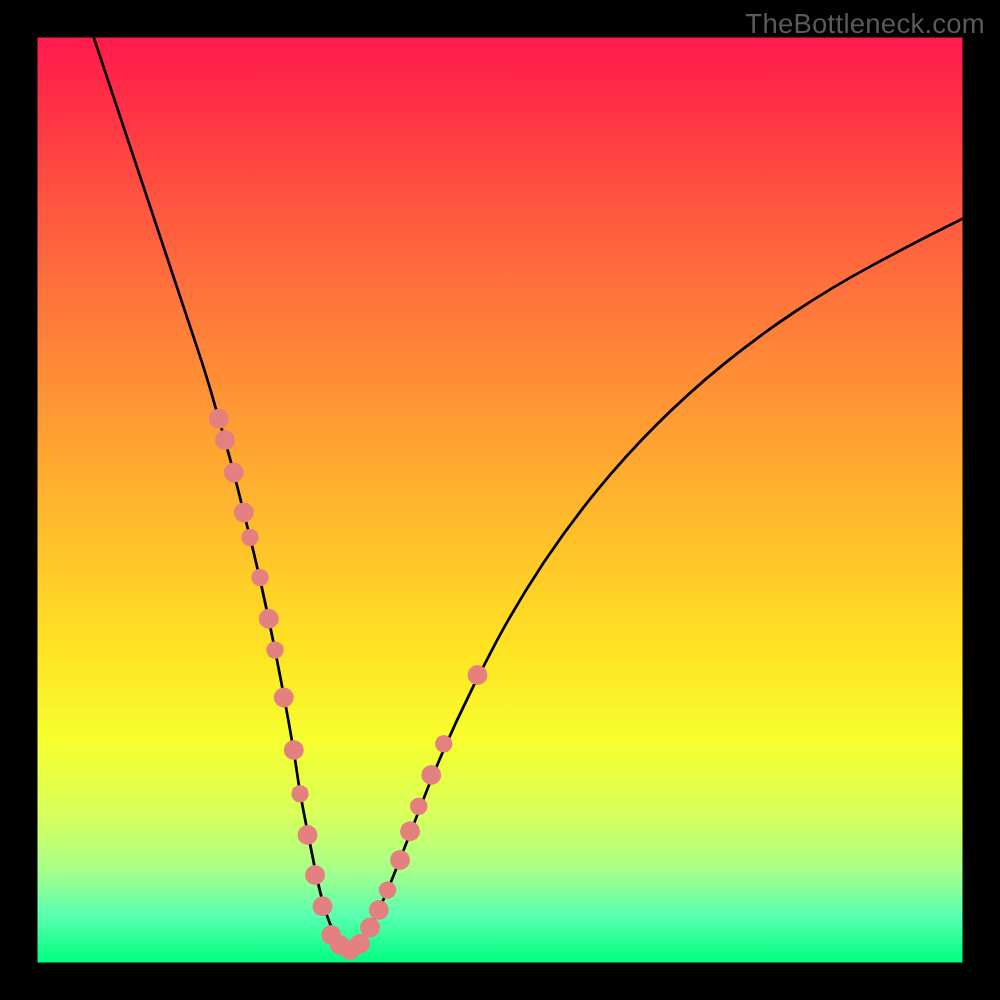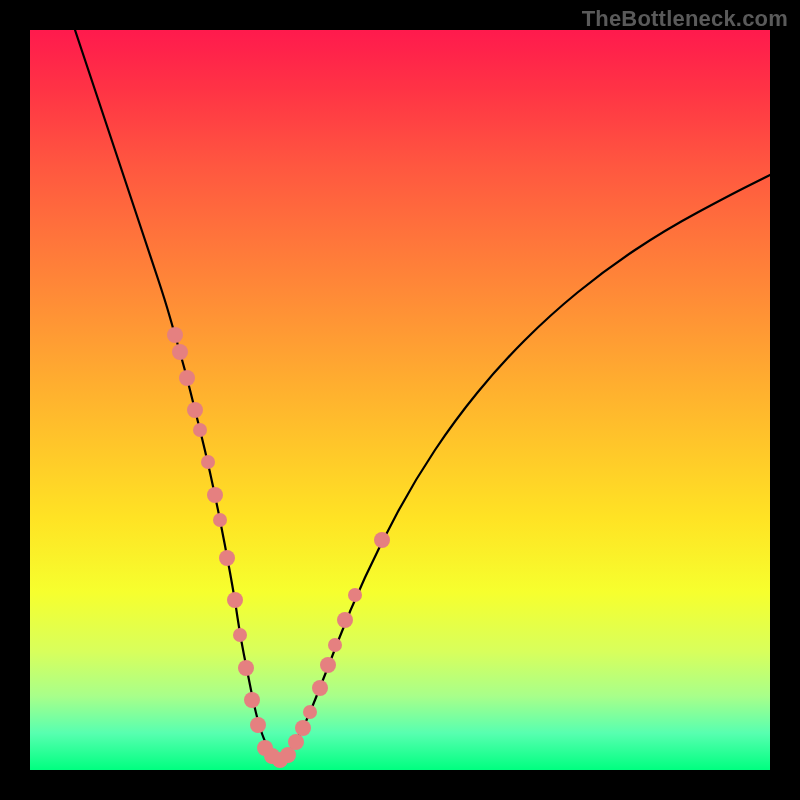--- a/index.html
+++ b/index.html
@@ -39,21 +39,21 @@
       #58ffb0 95%,
       #00ff80 100%
     );
   }
   .watermark {
     position: absolute;
     top: 6px;
     right: 12px;
     color: #5a5a5a;
     font-size: 22px;
-    font-weight: 700;
+    font-weight: 400;
     letter-spacing: 0.2px;
     user-select: none;
   }
   svg.curve {
     position: absolute;
     top: 0;
     left: 0;
   }
 </style>
 </head>

